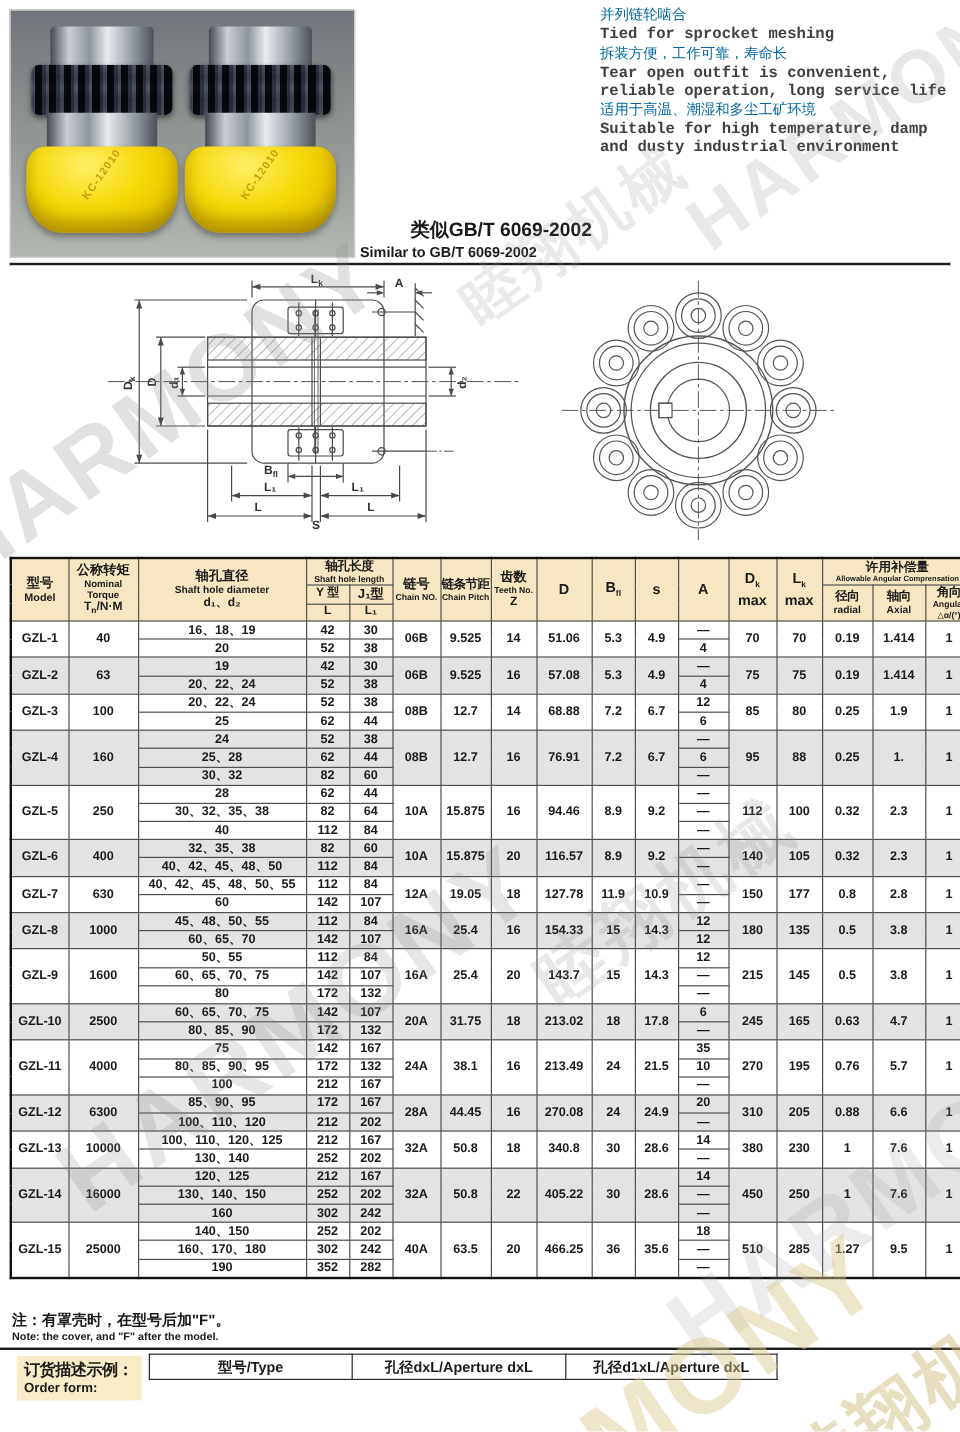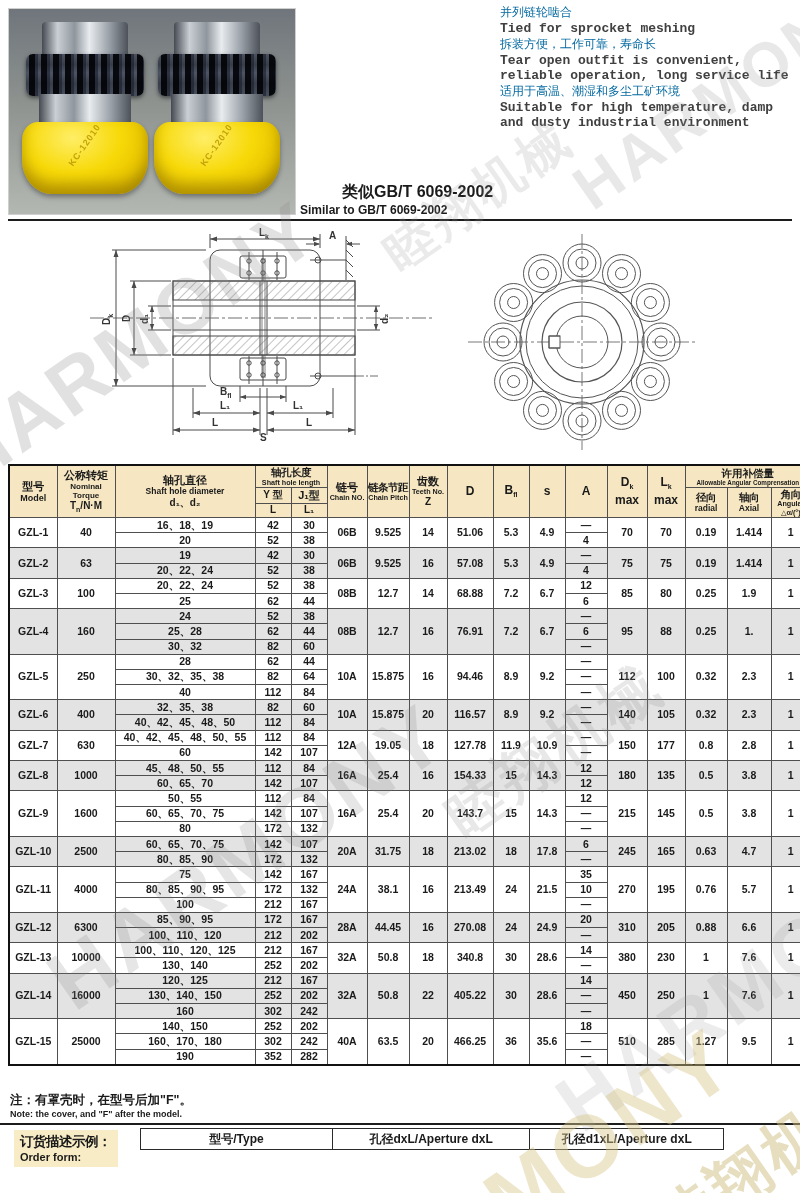--- a/index.html
+++ b/index.html
@@ -62,21 +62,21 @@
   th sub{font-size:7px;}
 
   
   .note{position:absolute;left:10px;top:1092px;z-index:2;}
   .note-zh{font-size:12.5px;font-weight:bold;}
   .note-en{font-size:9px;font-weight:bold;}
   .order-label{position:absolute;left:14px;top:1130px;width:96px;height:34px;background:#f8ecc6;
                padding:3px 2px 0 6px;z-index:2;}
   .ol-zh{font-size:13.5px;font-weight:bold;letter-spacing:-0.5px;}
   .ol-en{font-size:11px;font-weight:bold;}
-  table.order{position:absolute;left:140px;top:1128px;width:584px;border-collapse:collapse;z-index:2;}
+  table.order{position:absolute;left:124px;top:1128px;width:524px;border-collapse:collapse;z-index:2;}
   table.order th,table.order td{border:1.5px solid #2a2a2a;text-align:center;font-weight:bold;padding:0;}
   table.order th{font-size:12px;height:20px;background:#fff;}
   table.order td{font-size:14px;height:18px;}
 
   
   .wm{position:absolute;font-weight:bold;white-space:nowrap;pointer-events:none;
       transform-origin:left top;z-index:9;letter-spacing:4px;}
 </style>
 </head>
 <body>

